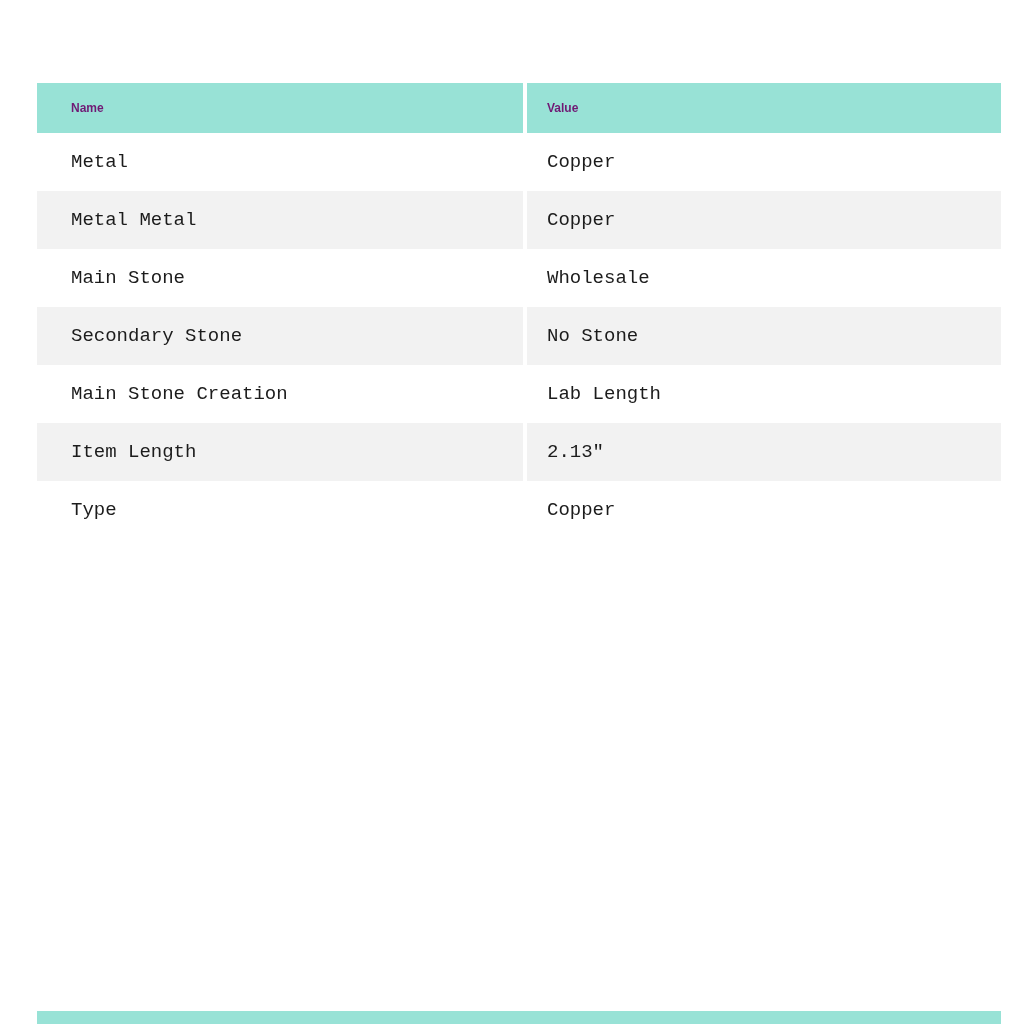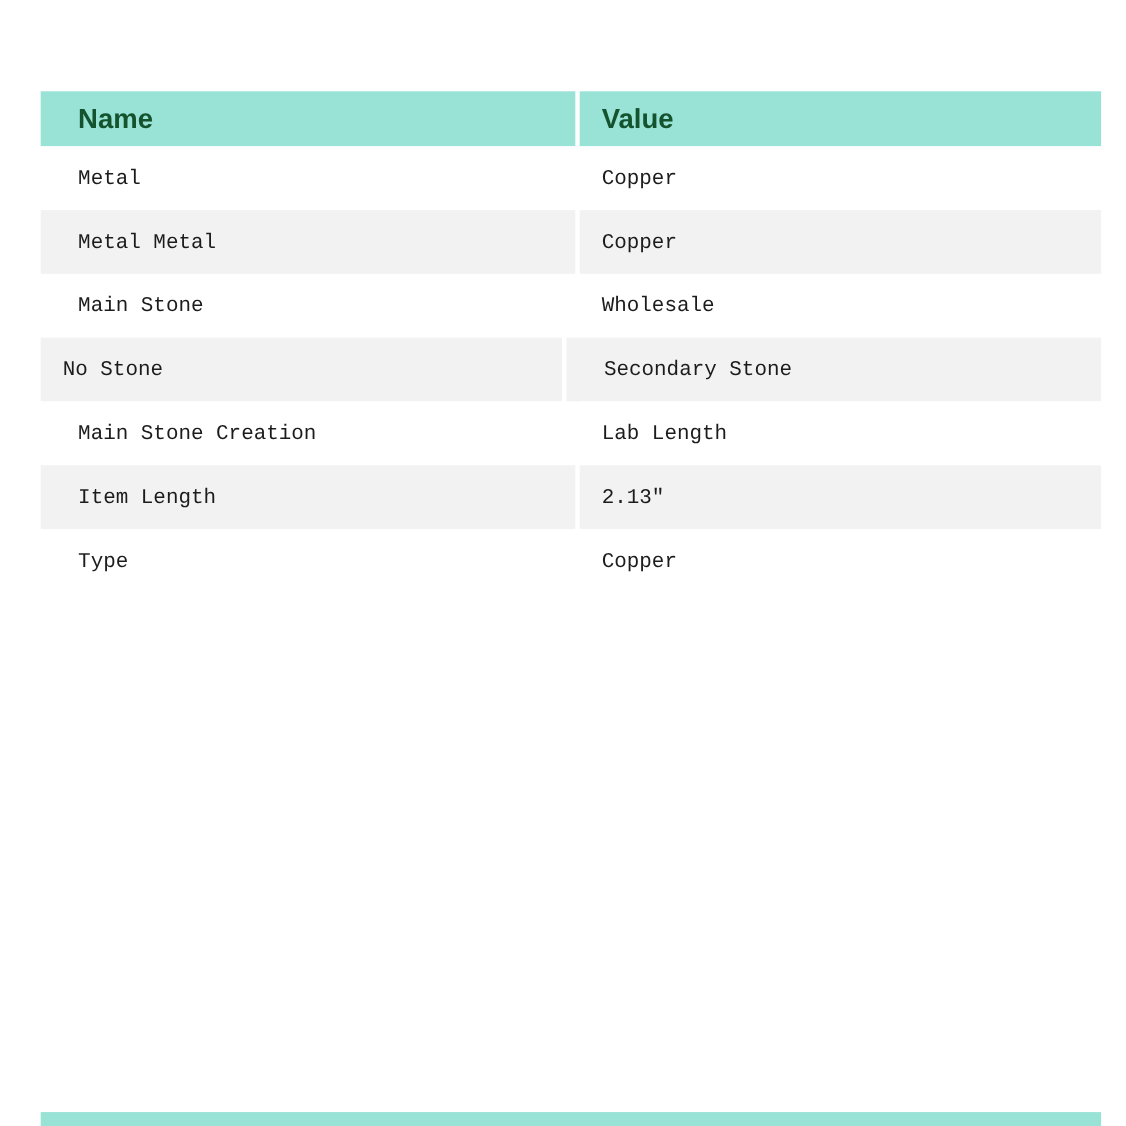--- a/index.html
+++ b/index.html
@@ -22,22 +22,22 @@
     width: 964px;
   }
   .header-row {
     display: flex;
     gap: 4px;
     height: 50px;
   }
   .header-row .cell {
     background: #98e2d6;
     font-weight: 700;
-    font-size: 25px;
-    color: #14532d;
+    font-size: 12px;
+    color: #701a75;
     display: flex;
     align-items: center;
   }
   .row {
     display: flex;
     gap: 4px;
     height: 58px;
     font-family: Liberation Mono, monospace;
   }
   .row .cell {
@@ -87,22 +87,22 @@
         </div>
         <div class="row alt">
           <div class="cell name-col">Metal Metal</div>
           <div class="cell value-col">Copper</div>
         </div>
         <div class="row">
           <div class="cell name-col">Main Stone</div>
           <div class="cell value-col">Wholesale</div>
         </div>
         <div class="row alt">
+          <div class="cell name-col">Secondary Stone</div>
           <div class="cell value-col">No Stone</div>
-          <div class="cell name-col">Secondary Stone</div>
         </div>
         <div class="row">
           <div class="cell name-col">Main Stone Creation</div>
           <div class="cell value-col">Lab Length</div>
         </div>
         <div class="row alt">
           <div class="cell name-col">Item Length</div>
           <div class="cell value-col">2.13"</div>
         </div>
         <div class="row">

